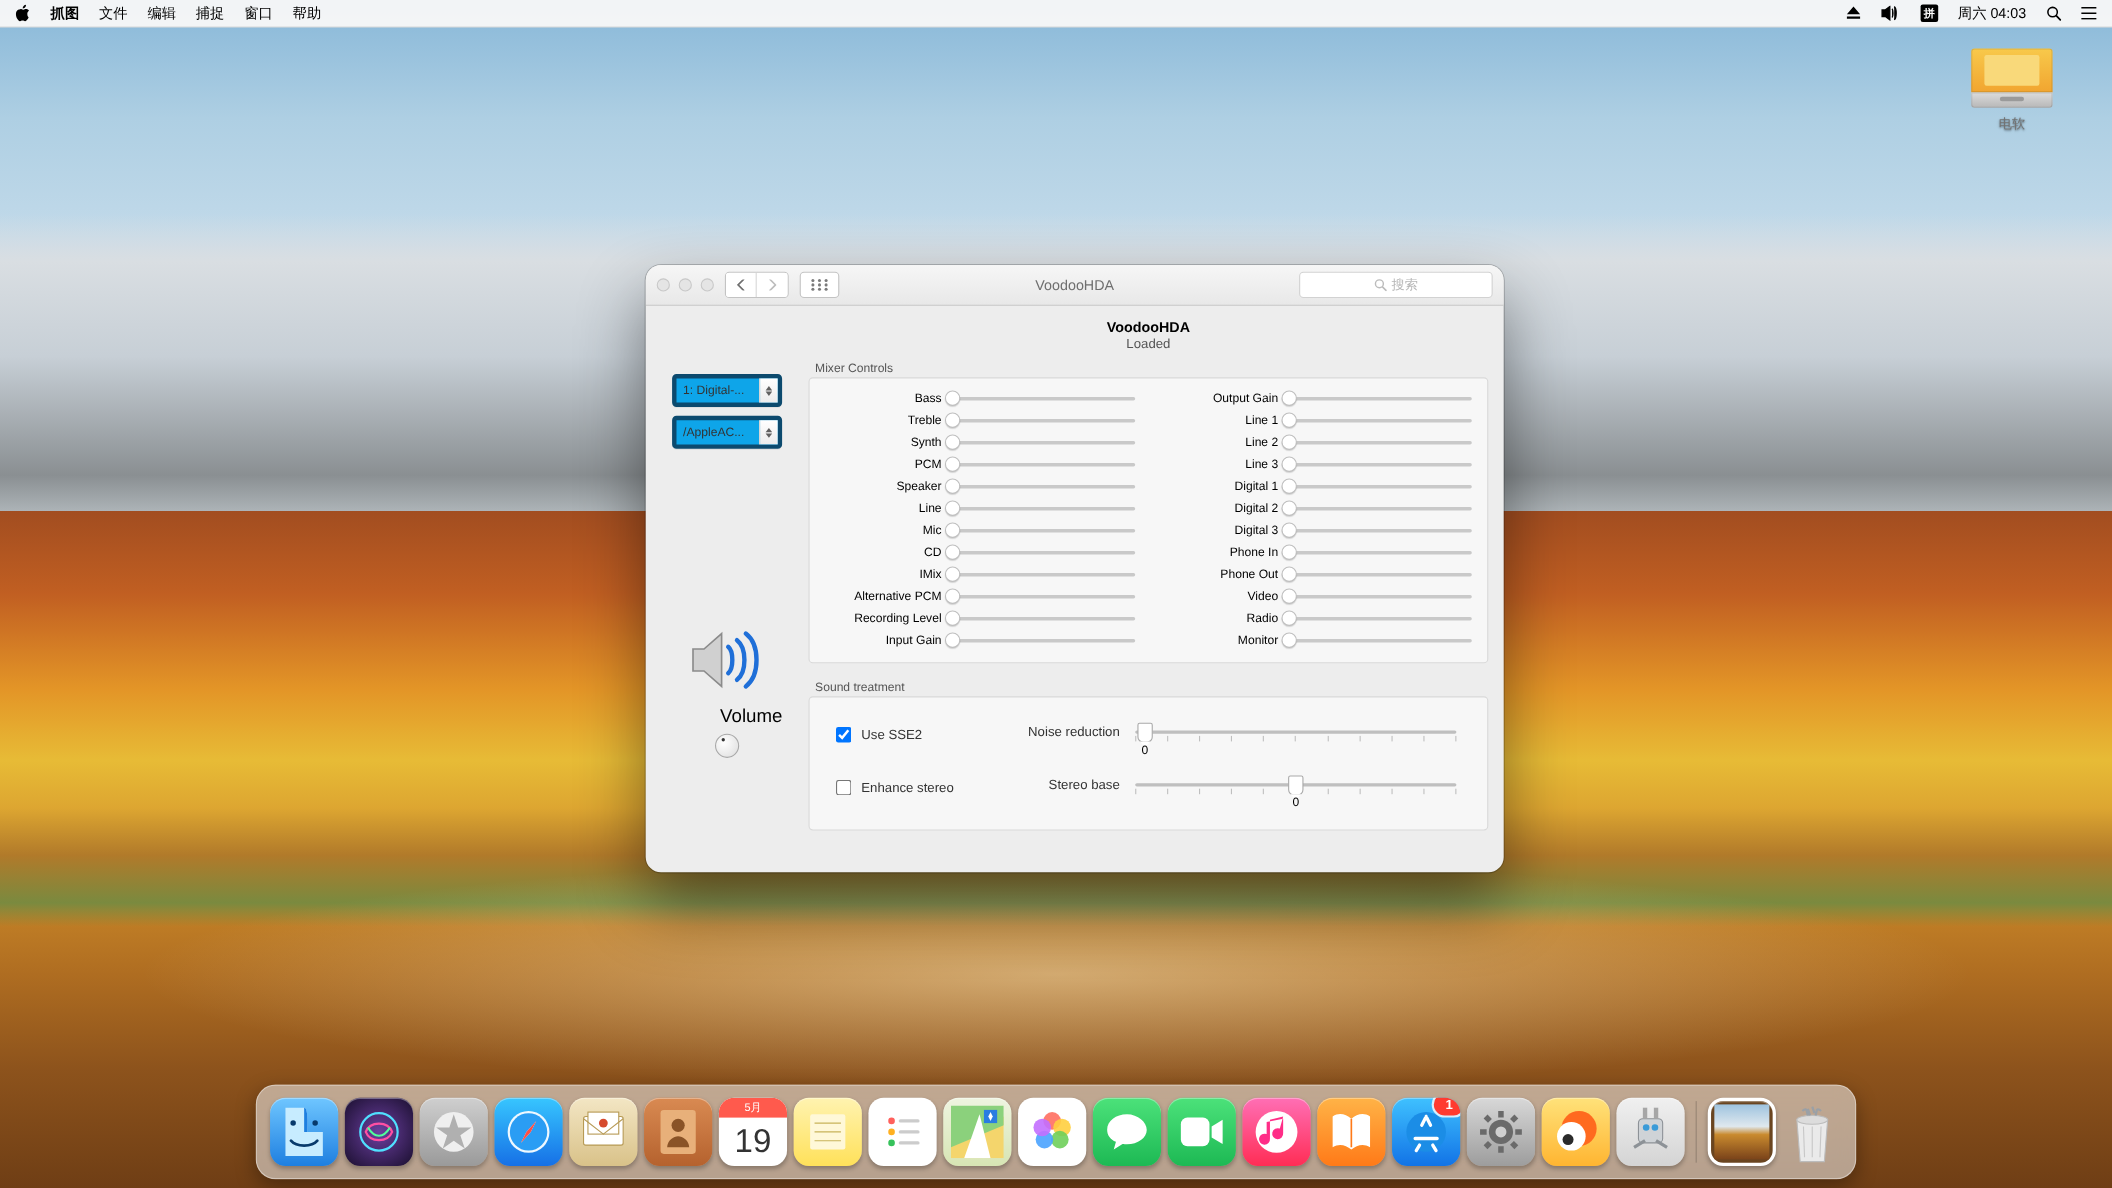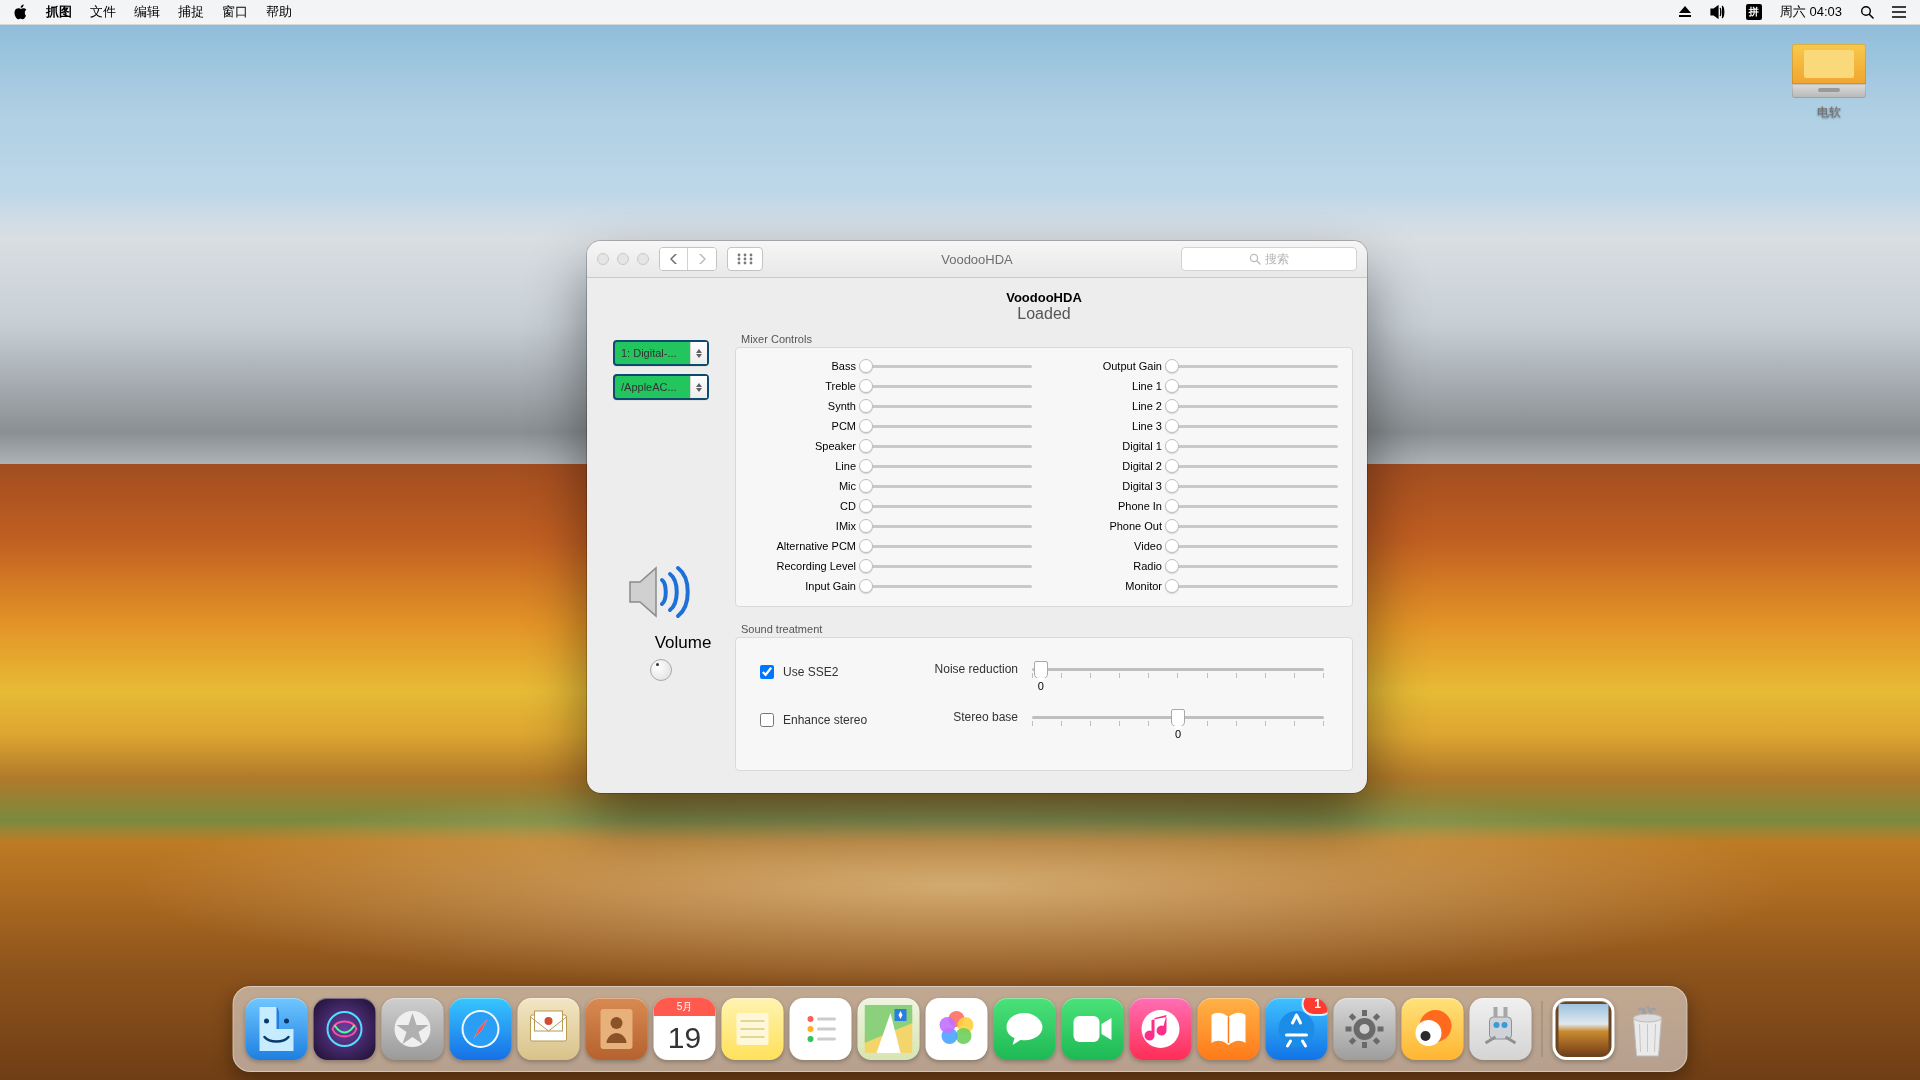--- a/index.html
+++ b/index.html
@@ -48,34 +48,34 @@
   .traffic{display:flex;gap:8px;}
   .traffic span{width:12px;height:12px;border-radius:50%;background:#e5e5e5;border:1px solid #c8c8c8;box-sizing:border-box;}
   .navseg{display:flex;border:1px solid #c3c3c3;border-radius:4px;overflow:hidden;background:#fff;}
   .navseg button{width:28px;height:22px;border:none;background:#fff;display:flex;align-items:center;justify-content:center;cursor:default;}
   .navseg button:first-child{border-right:1px solid #d2d2d2;}
   .gridbtn{width:34px;height:22px;border:1px solid #c3c3c3;border-radius:4px;background:#fff;display:flex;align-items:center;justify-content:center;}
   .title{position:absolute;left:0;right:0;text-align:center;color:#6f6f6f;font-size:13px;}
   .search{margin-left:auto;width:162px;height:22px;border:1px solid #d2d2d2;border-radius:4px;background:#fff;display:flex;align-items:center;gap:4px;color:#b6b6b6;font-size:12px;padding:0 6px;justify-content:center;}
   .content{display:flex;padding:12px 14px 18px 14px;gap:14px;height:calc(100% - 36px);box-sizing:border-box;}
   .sidebar{width:120px;display:flex;flex-direction:column;align-items:center;padding-top:50px;}
-  .combo{width:92px;height:22px;background:#22c55e;border:2px solid #0c4a6e;border-radius:4px;font-size:11px;display:flex;align-items:center;position:relative;margin-bottom:8px;box-shadow:0 1px 0 rgba(0,0,0,.05);}
+  .combo{width:92px;height:22px;background:#0ea5e9;border:4px solid #0c4a6e;border-radius:4px;font-size:11px;display:flex;align-items:center;position:relative;margin-bottom:8px;box-shadow:0 1px 0 rgba(0,0,0,.05);}
   .combo span{flex:1;padding:0 6px;white-space:nowrap;overflow:hidden;text-overflow:ellipsis;}
   .combo .arrows{width:16px;height:100%;background:linear-gradient(#fff,#ececec);border-left:1px solid #d6d6d6;display:flex;flex-direction:column;align-items:center;justify-content:center;gap:1px;}
   .combo .arrows:before,.combo .arrows:after{content:"";border-left:3px solid transparent;border-right:3px solid transparent;}
   .combo .arrows:before{border-bottom:4px solid #606060;}
   .combo .arrows:after{border-top:4px solid #606060;}
   .vol-label{margin-top:176px;font-size:17px;color:#000;margin-left:44px;}
   .knob{width:20px;height:20px;border:1px solid #a8a8a8;border-radius:50%;background:radial-gradient(circle at 35% 35%,#fff,#dcdcdc);margin-top:6px;position:relative;}
   .knob:before{content:"";position:absolute;width:3px;height:3px;background:#333;border-radius:50%;top:3px;left:5px;}
   .speaker-icon{margin-top:156px;}
   .main{flex:1;display:flex;flex-direction:column;}
   .header{text-align:center;margin-bottom:6px;}
   .header .h1{font-size:13px;font-weight:600;color:#000;}
-  .header .h2{font-size:16px;color:#555;}
+  .header .h2{font-size:12px;color:#555;}
   .section-label{font-size:11px;color:#555;margin:4px 0 2px 6px;}
   .groupbox{background:#f7f7f7;border:1px solid #d9d9d9;border-radius:4px;padding:8px 14px 10px 14px;}
   .mixer-grid{display:grid;grid-template-columns:1fr 1fr;column-gap:24px;}
   .mixer-row{display:flex;align-items:center;height:20px;gap:4px;}
   .mixer-row label{width:106px;text-align:right;font-size:11px;color:#000;}
   .mini-track{flex:1;height:3px;background:#c9c9c9;border-radius:2px;position:relative;}
   .mini-thumb{position:absolute;left:-1px;top:50%;width:12px;height:12px;border-radius:50%;background:#fff;border:1px solid #bfbfbf;transform:translate(0,-50%);box-shadow:0 1px 1px rgba(0,0,0,.15);}
   .sound-rows{display:grid;grid-template-columns:140px 120px 1fr;row-gap:18px;column-gap:8px;align-items:flex-start;padding:10px 14px 10px 6px;}
   .chk{display:flex;align-items:center;gap:6px;font-size:12px;}
   .chk input{width:14px;height:14px;}
@@ -370,21 +370,21 @@
             <div class="mixer-row">
               <label>Monitor</label>
               <div class="mini-track">
                 <div class="mini-thumb"></div>
               </div>
             </div>
           </div>
       </div>
 
       <div class="section-label" style="margin-top:16px">Sound treatment</div>
-      <div class="groupbox" style="padding:14px 14px 20px 14px">
+      <div class="groupbox" style="padding:14px 14px 8px 14px">
         <div class="sound-rows">
           <label class="chk">
               <input type="checkbox" checked="" style="">
               <span>Use SSE2</span>
             </label>
           <div class="param-name">Noise reduction</div>
           <div class="big-slider">
             <div class="big-track"></div>
             <div class="ticks">
                 <i></i>

